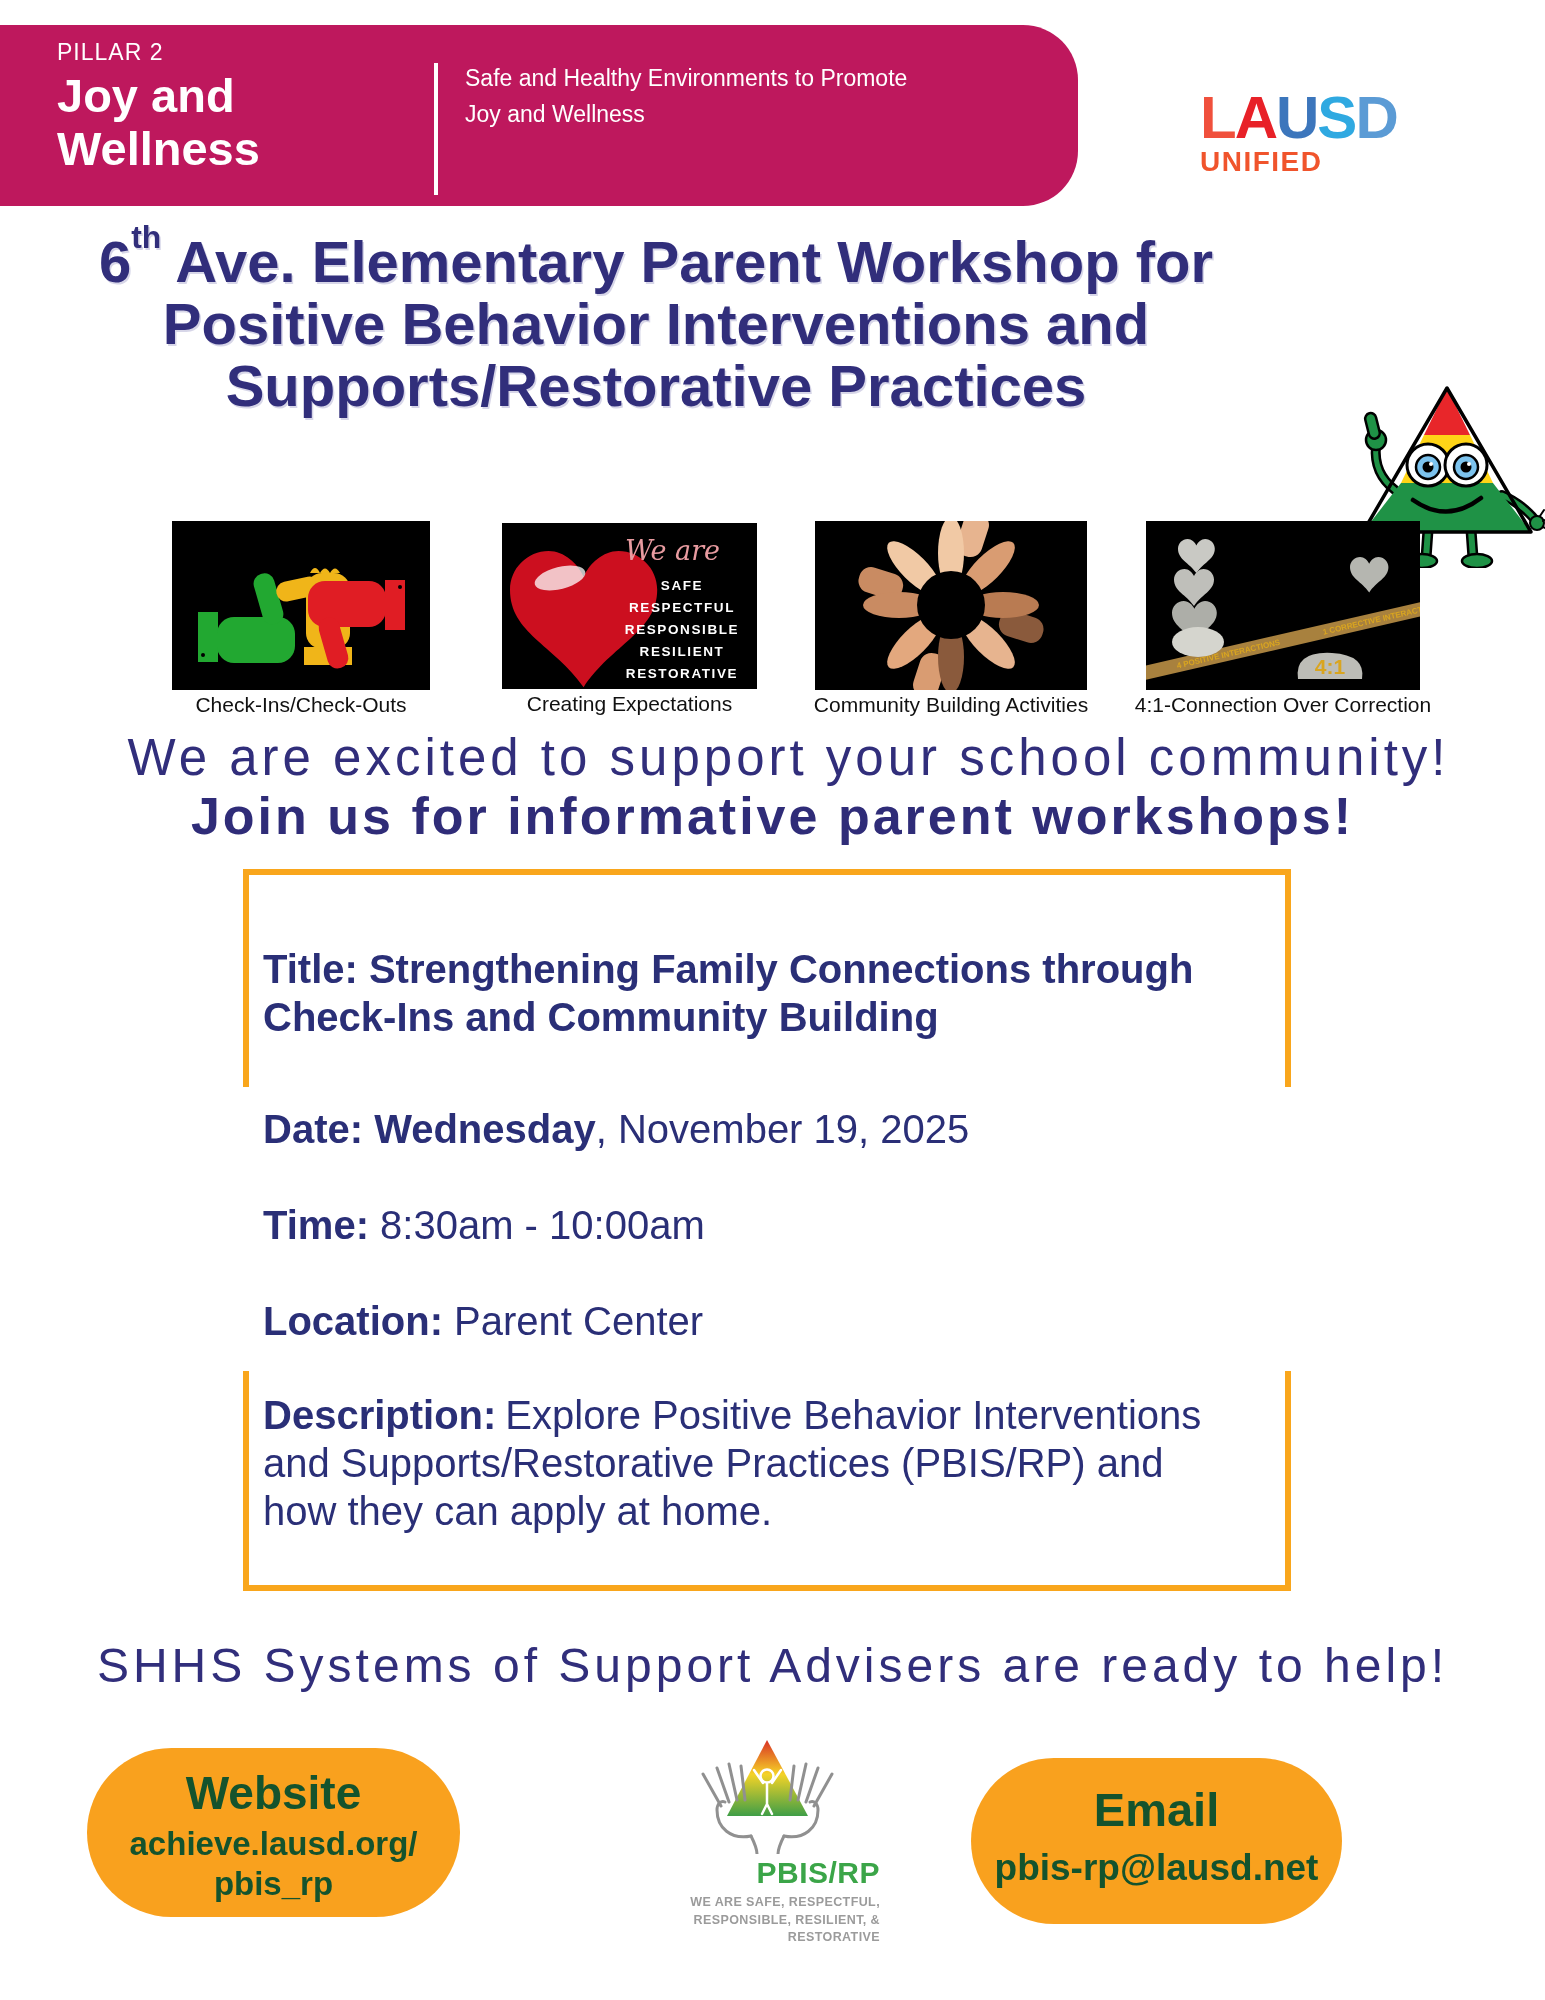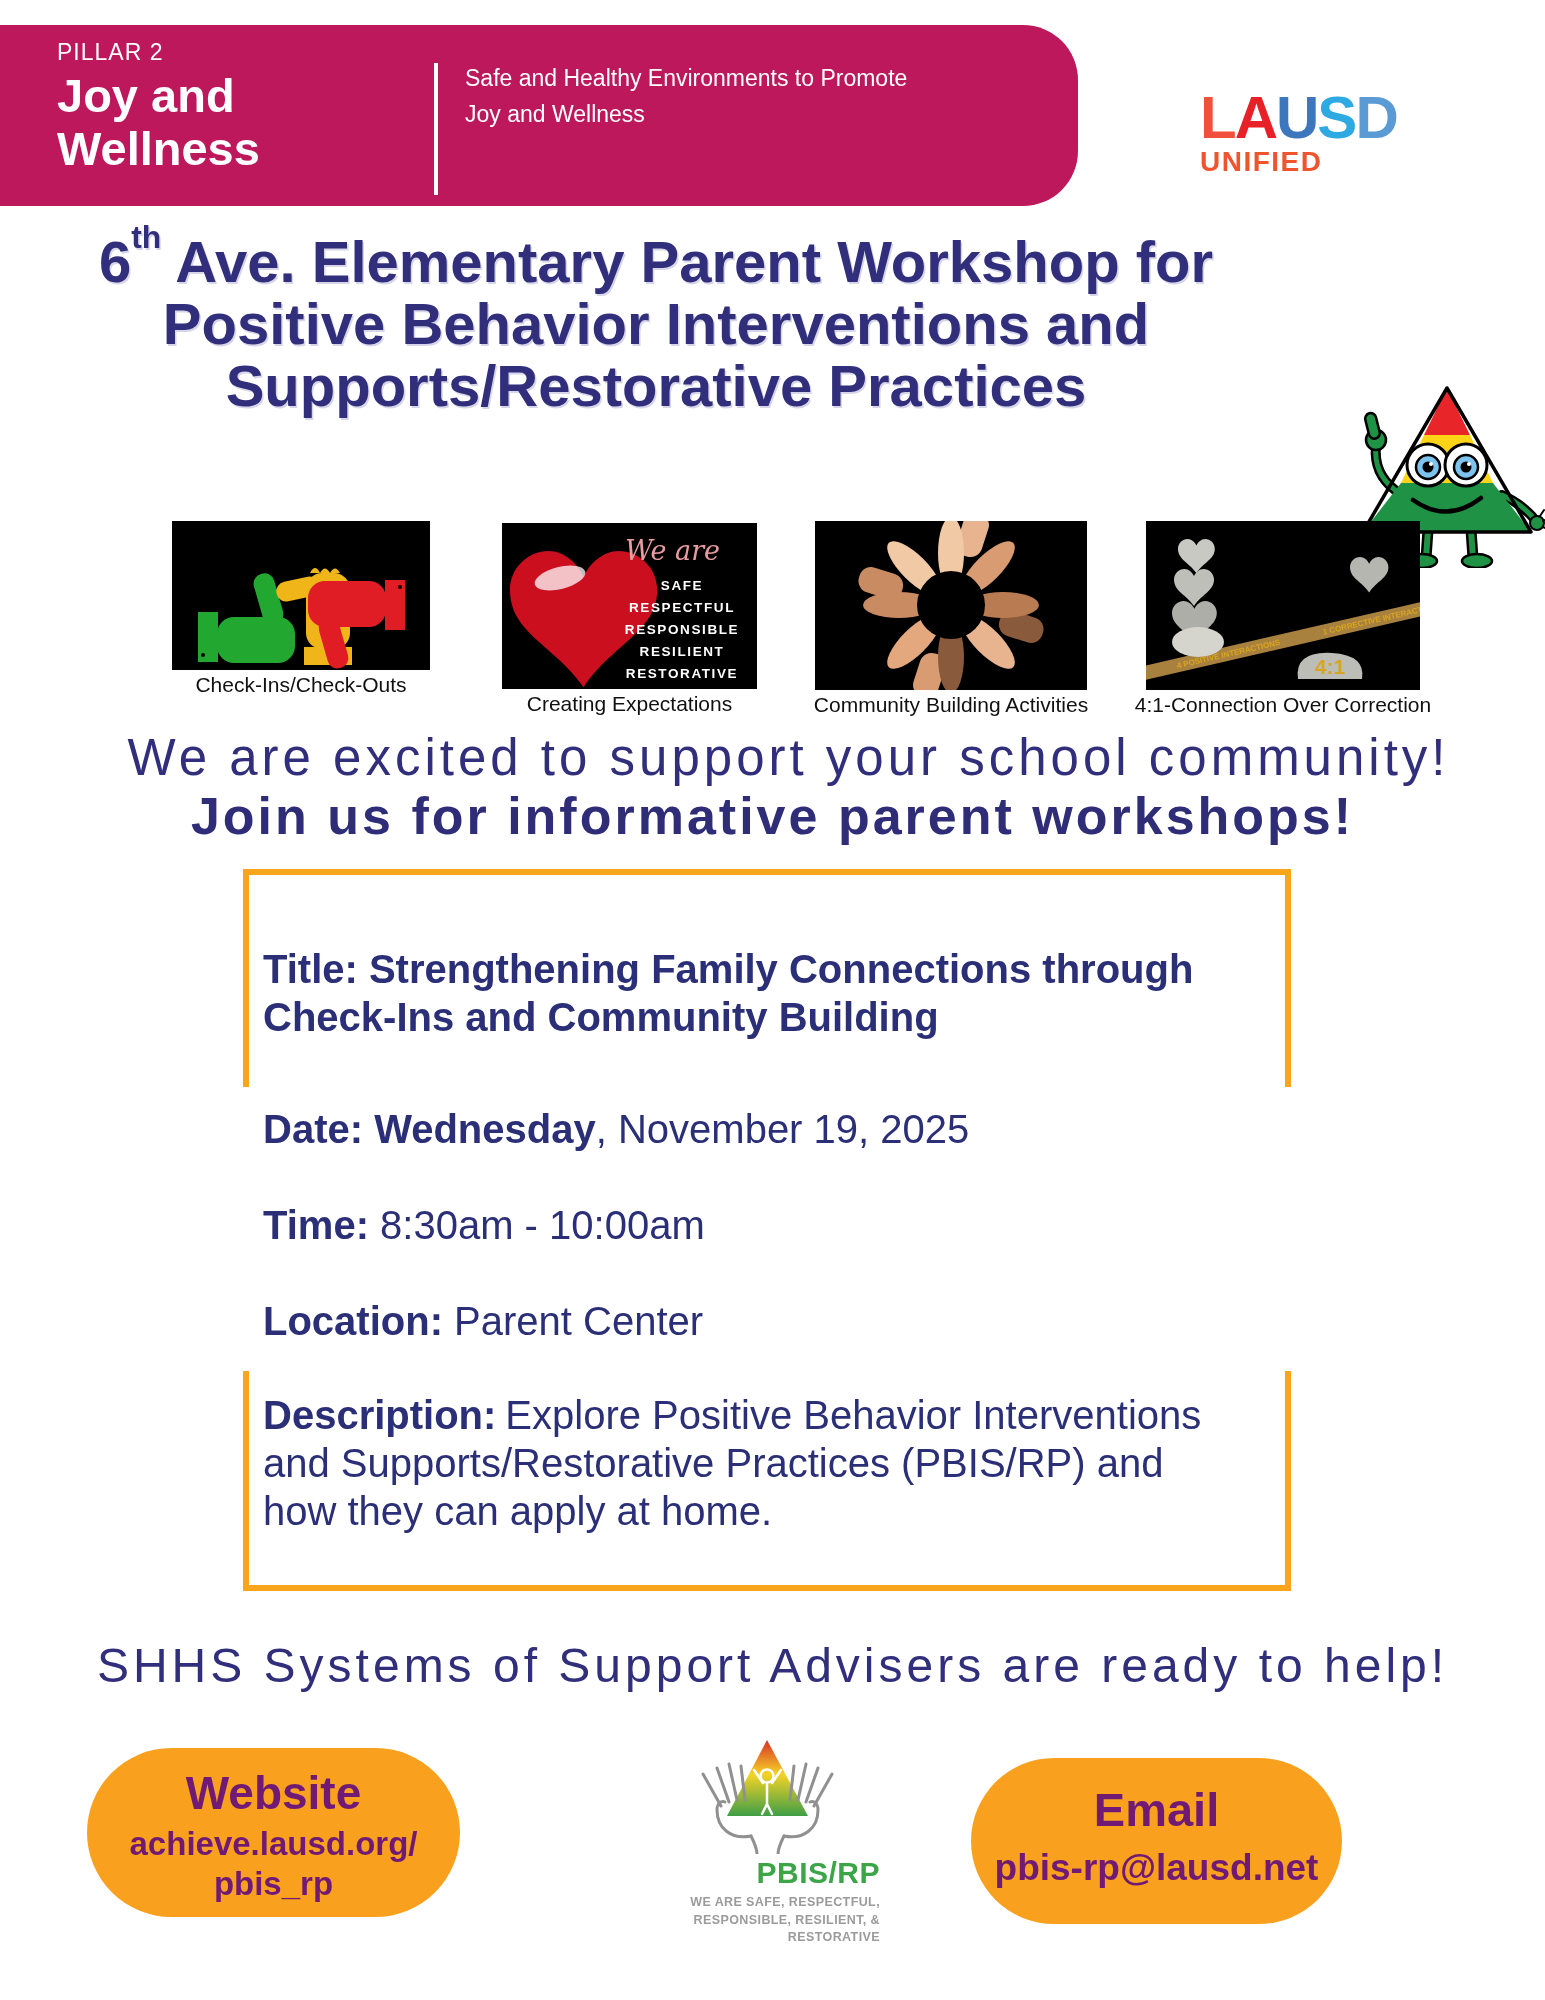--- a/index.html
+++ b/index.html
@@ -60,21 +60,21 @@
   .box .tm{top:332px;}
   .box .lo{top:428px;}
   .box .de{top:522px;width:1015px;}
   .box .de .lbl{padding-right:9px;}
 
   
   .support{left:0;top:1638px;width:1545px;text-align:center;color:#312E7B;
     font-size:48px;font-weight:400;letter-spacing:4px;}
 
   
-  .pill{background:#F9A11E;border-radius:90px;text-align:center;color:#701a75;}
+  .pill{background:#F9A11E;border-radius:90px;text-align:center;color:#14532d;}
   .pill .big{font-weight:700;}
   .web{left:87px;top:1748px;width:373px;height:169px;}
   .web .big{font-size:46px;margin-top:18px;}
   .web .small{font-size:33px;font-weight:700;line-height:1.2;margin-top:4px;}
   .em{left:971px;top:1758px;width:371px;height:166px;}
   .em .big{font-size:47px;margin-top:24px;}
   .em .small{font-size:37px;font-weight:700;margin-top:10px;}
 
   .pbislogo{left:655px;top:1736px;width:225px;text-align:right;}
   .pbislogo .nm{color:#3BA548;font-size:30px;font-weight:700;letter-spacing:.5px;margin-top:-2px;}
@@ -137,21 +137,21 @@
     <circle cx="116" cy="87" r="12" fill="#7CC3EE" stroke="#000" stroke-width="2.5"></circle>
     <circle cx="78" cy="87" r="5.5" fill="#000"></circle>
     <circle cx="116" cy="87" r="5.5" fill="#000"></circle>
     <circle cx="81" cy="84" r="2" fill="#fff"></circle>
     <circle cx="119" cy="84" r="2" fill="#fff"></circle>
 
     <path d="M63,120 Q97,144 131,118" stroke="#000" stroke-width="4.5" fill="none" stroke-linecap="round"></path>
   </svg>
 </div>
 
-<div class="abs fig" style="left:172px;top:521px;width:258px;height:149px;">
+<div class="abs fig" style="left:172px;top:521px;width:258px;height:169px;">
   <svg width="258" height="169" viewBox="0 0 258 169">
 
     <g>
       <rect x="25" y="90" width="22" height="52" fill="#22A831" stroke="#000" stroke-width="2"></rect>
       <circle cx="31" cy="134" r="2" fill="#000"></circle>
       <rect x="45" y="96" width="78" height="46" rx="17" fill="#22A831"></rect>
       <rect x="86" y="52" width="21" height="52" rx="10" fill="#22A831" transform="rotate(-16 96 78)"></rect>
     </g>
 
     <g>

